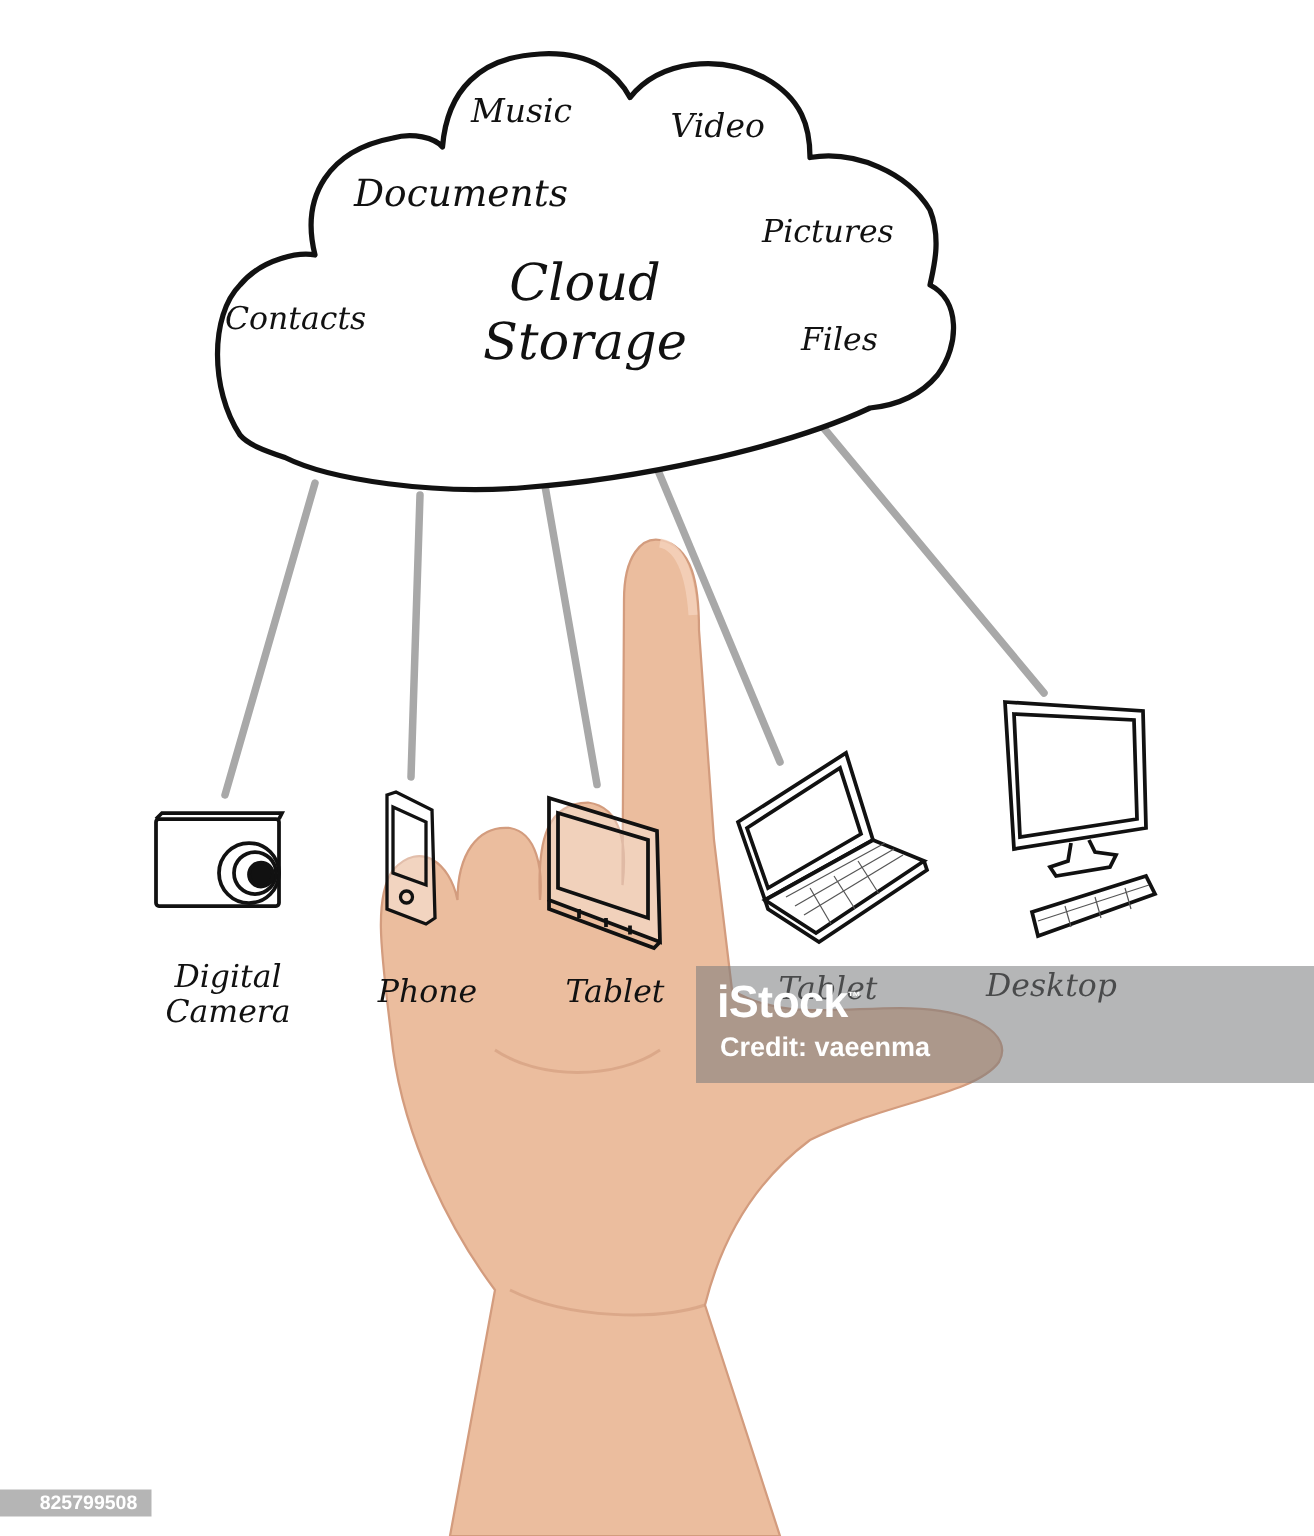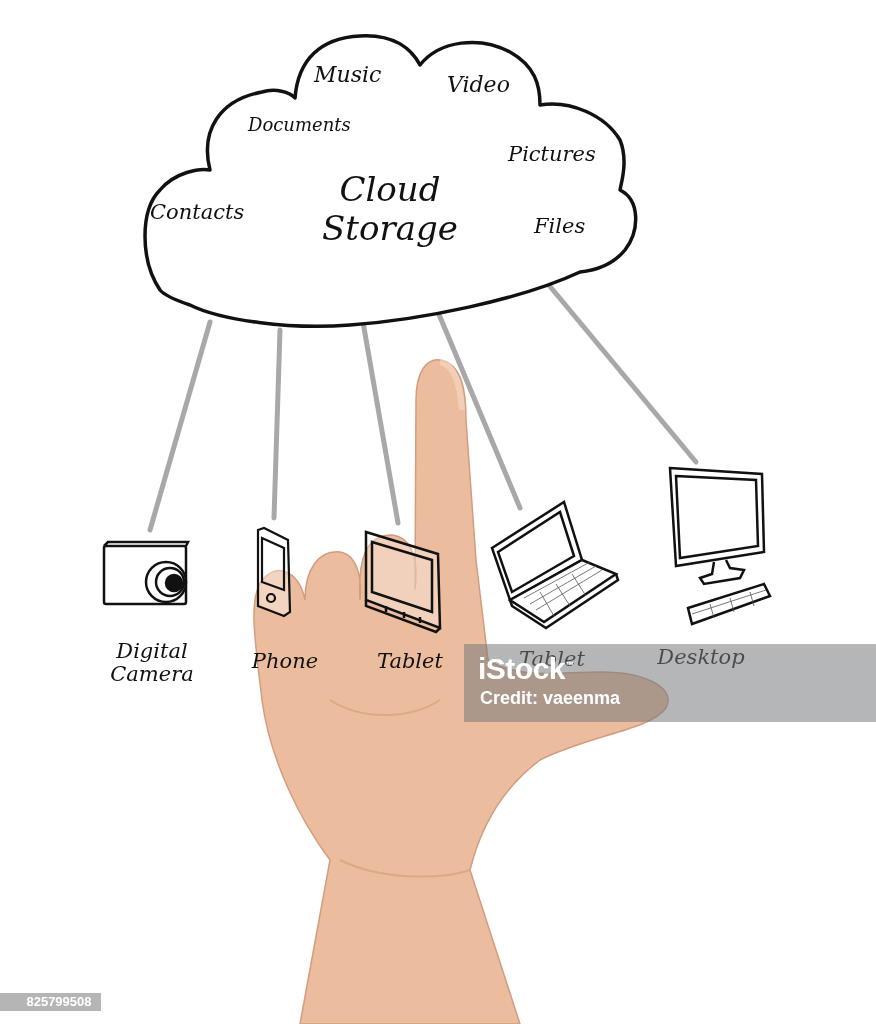--- a/index.html
+++ b/index.html
@@ -106,21 +106,21 @@
         <line x1="692" y1="614" x2="766" y2="590"></line>
         <line x1="710" y1="604" x2="714" y2="618"></line>
         <line x1="730" y1="598" x2="734" y2="612"></line>
         <line x1="750" y1="592" x2="754" y2="606"></line>
       </g>
     </g>
   </svg>
 
   <span class="cloud-word" style="left:314px;top:62px;font-size:22px;">Music</span>
   <span class="cloud-word" style="left:447px;top:72px;font-size:22px;">Video</span>
-  <span class="cloud-word" style="left:248px;top:114px;font-size:18px;text-align:center;">Documents</span>
+  <span class="cloud-word" style="left:236px;top:114px;font-size:25px;text-align:center;">Documents</span>
   <span class="cloud-word" style="left:508px;top:142px;font-size:21px;">Pictures</span>
   <span class="cloud-word" style="left:150px;top:200px;font-size:21px;text-align:center;">Contacts</span>
   <span class="cloud-word" style="left:534px;top:214px;font-size:21px;">Files</span>
 
   <div class="cloud-title" style="left:280px;top:170px;width:220px;">
     <div>Cloud</div>
     <div>Storage</div>
   </div>
 
   <div class="label" style="left:92px;top:640px;width:120px;font-size:21px;">

